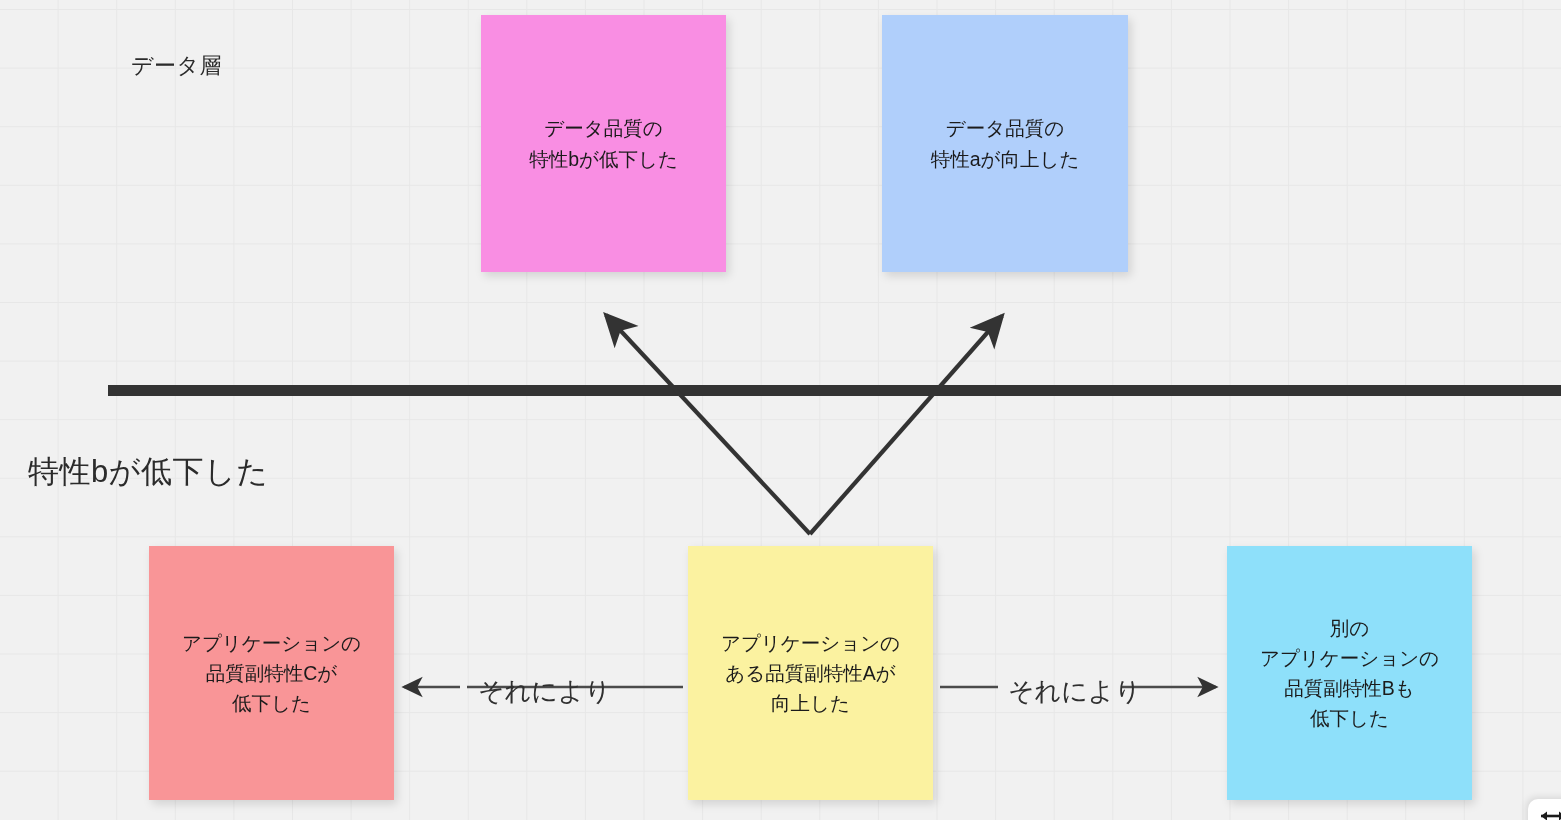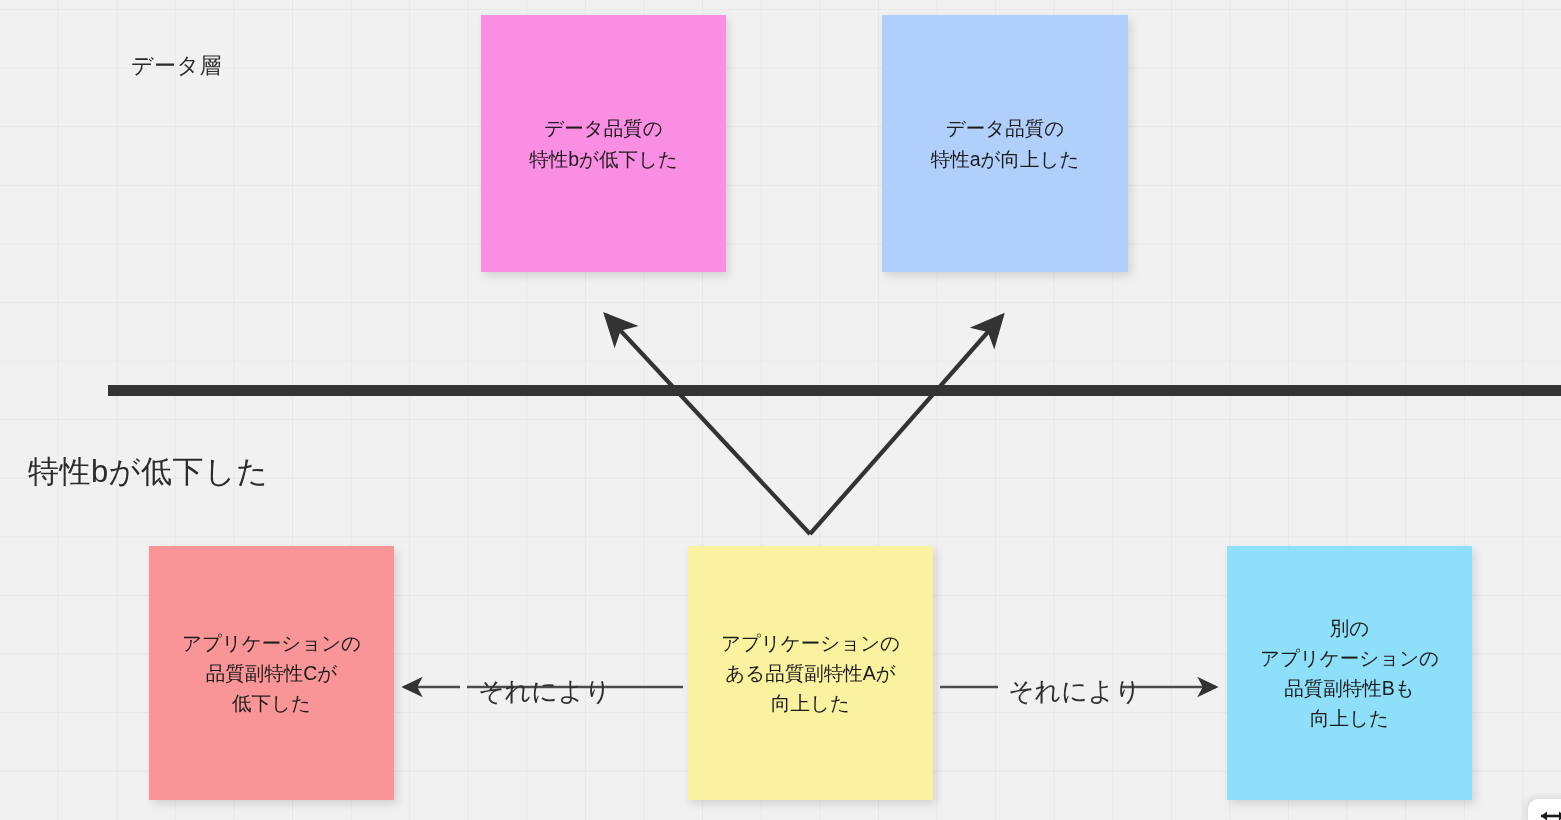--- a/index.html
+++ b/index.html
@@ -125,21 +125,21 @@
 品質副特性Cが
 低下した</div>
 
   <div class="note" id="note-yellow">アプリケーションの
 ある品質副特性Aが
 向上した</div>
 
   <div class="note" id="note-cyan">別の
 アプリケーションの
 品質副特性Bも
-向上した</div>
+低下した</div>
 
   <svg id="arrows" viewBox="0 0 1561 820" xmlns="http://www.w3.org/2000/svg">
     <defs>
       <marker id="ah" markerWidth="9" markerHeight="9" refX="7.2" refY="4.5" orient="auto" markerUnits="strokeWidth">
         <path d="M0,0.6 L8.2,4.5 L0,8.4 L2.1,4.5 Z" fill="#333333"></path>
       </marker>
     </defs>
 
     <path d="M 810,534 L 606,315" fill="none" stroke="#333333" stroke-width="4.2" stroke-linecap="butt" marker-end="url(#ah)"></path>
 

